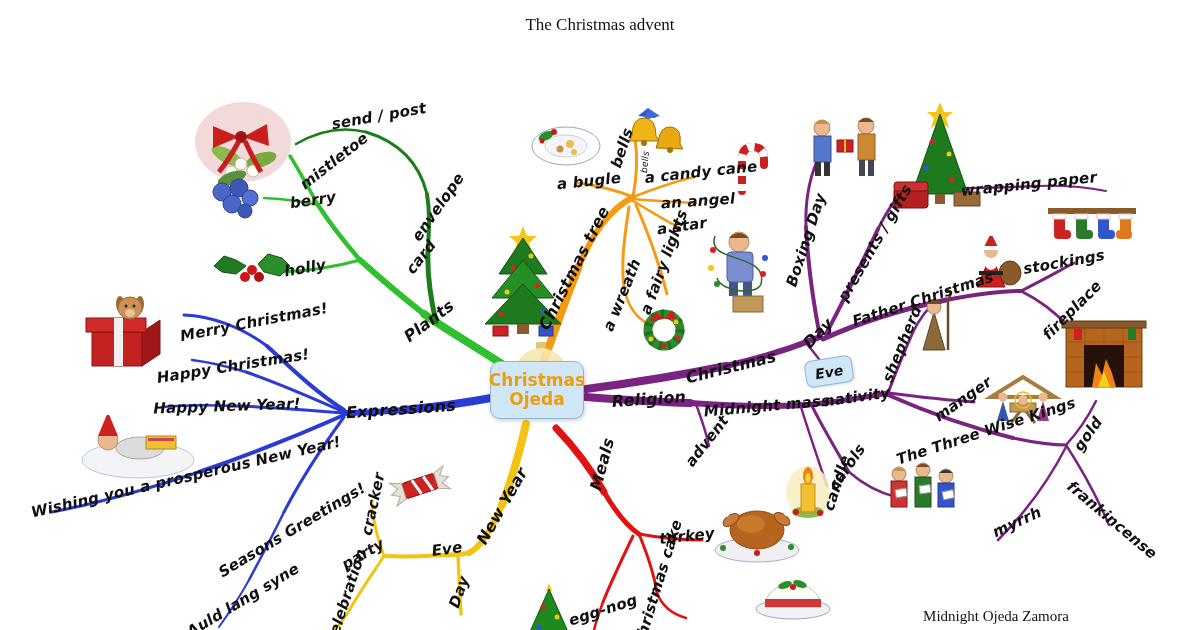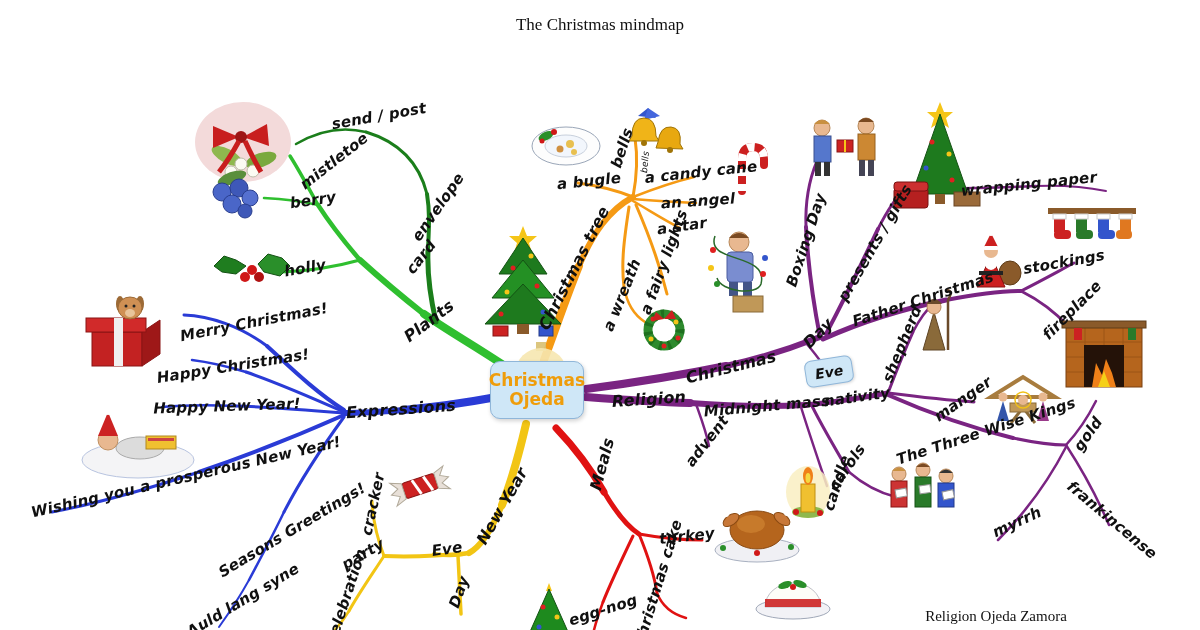--- a/index.html
+++ b/index.html
@@ -404,22 +404,22 @@
 
   <g transform="translate(420,486) rotate(-18)">
     <rect x="-17" y="-8" width="34" height="16" rx="3" fill="#cc2222" stroke="#8a1515"></rect>
     <polygon points="-17,-8 -28,-12 -22,-4 -30,0 -22,4 -28,12 -17,8" fill="#e8e0d8" stroke="#b0a898"></polygon>
     <polygon points="17,-8 28,-12 22,-4 30,0 22,4 28,12 17,8" fill="#e8e0d8" stroke="#b0a898"></polygon>
     <line x1="-6" y1="-8" x2="-1" y2="8" stroke="#fff" stroke-width="3"></line>
     <line x1="6" y1="-8" x2="11" y2="8" stroke="#fff" stroke-width="3"></line>
   </g>
 </svg>
 
-<div class="title">The Christmas mindmap</div>
-<div class="credit">Religion Ojeda Zamora</div>
+<div class="title">The Christmas advent</div>
+<div class="credit">Midnight Ojeda Zamora</div>
 
 <div class="lbl" style="left:379px;top:116px;--r:-10deg">send / post</div>
 <div class="lbl" style="left:334px;top:161px;--r:-38deg">mistletoe</div>
 <div class="lbl" style="left:313px;top:200px;--r:-8deg">berry</div>
 <div class="lbl" style="left:438px;top:207px;--r:-55deg">envelope</div>
 <div class="lbl" style="left:421px;top:257px;--r:-52deg">card</div>
 <div class="lbl" style="left:305px;top:268px;--r:-10deg">holly</div>
 <div class="lbl big" style="left:429px;top:321px;--r:-37deg">Plants</div>
 
 <div class="lbl big" style="left:574px;top:268px;--r:-63deg">Christmas tree</div>

